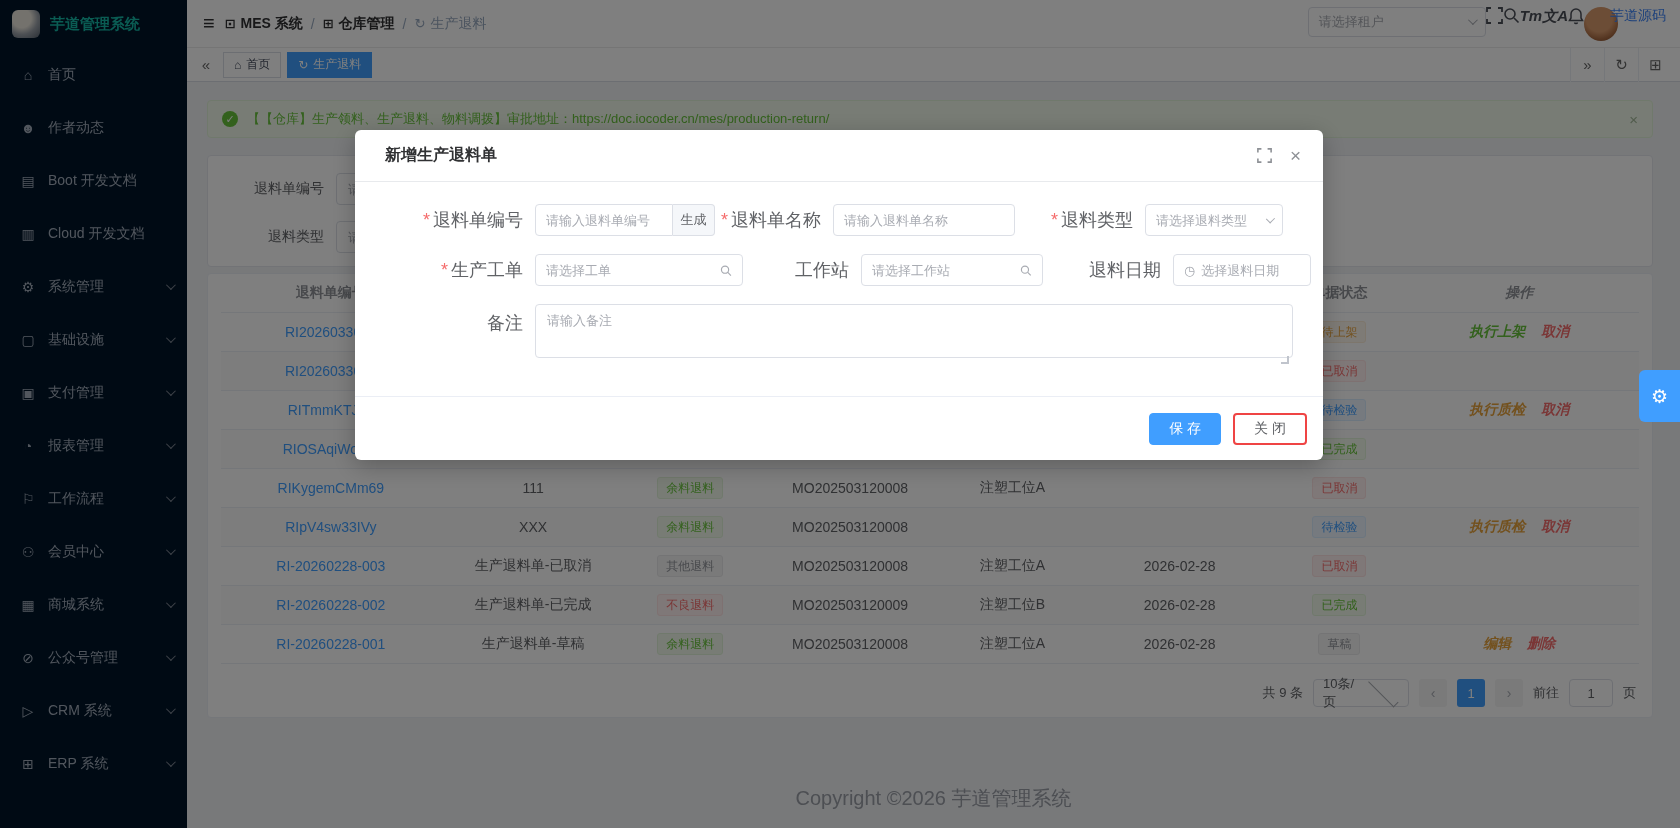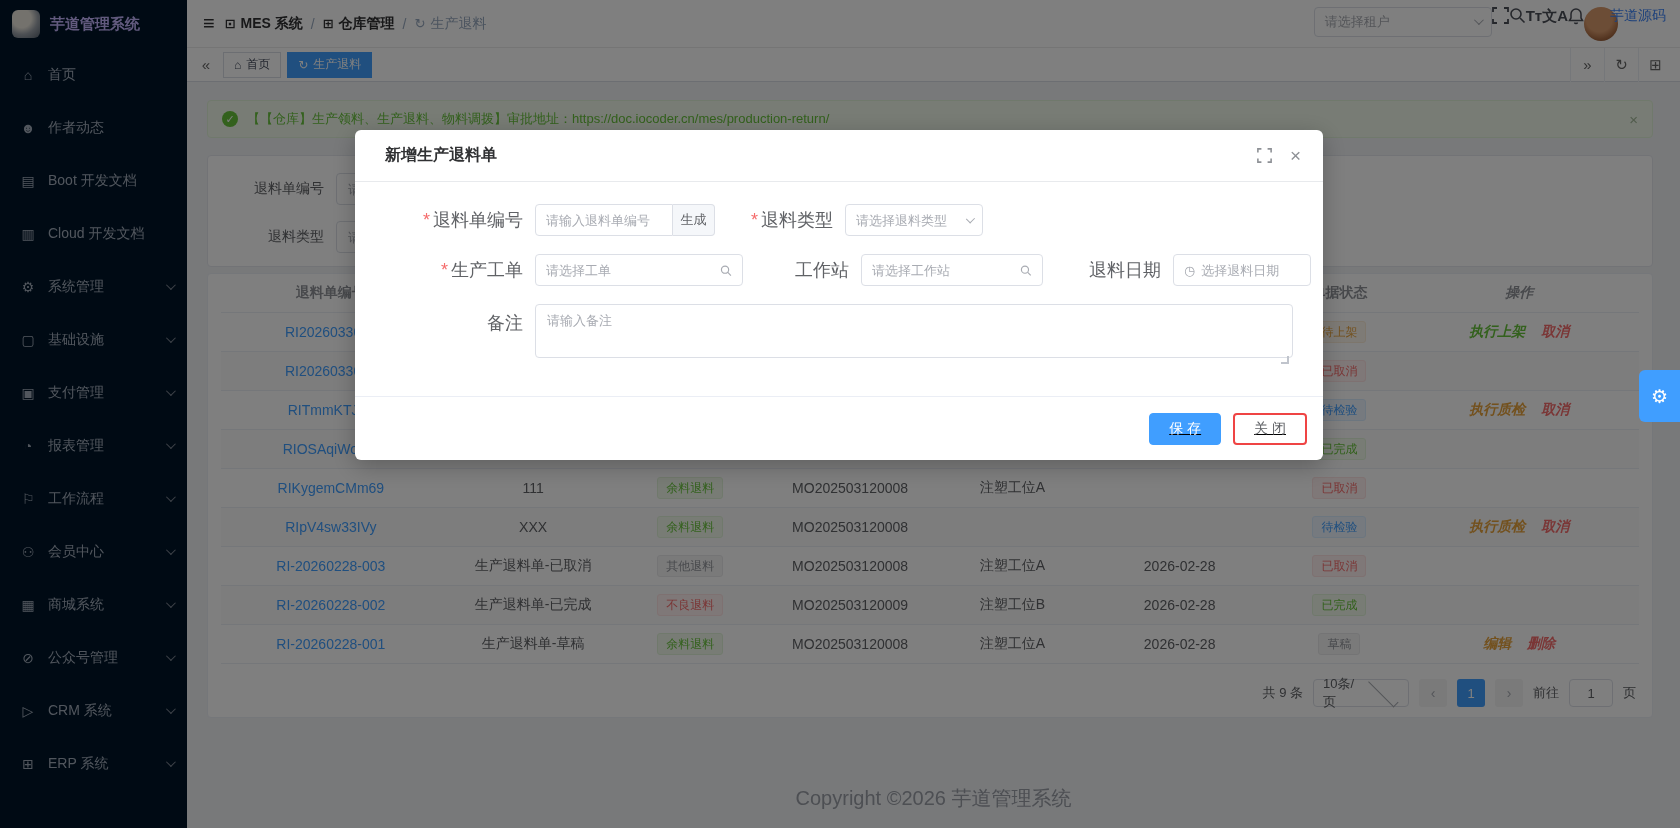--- a/index.html
+++ b/index.html
@@ -3,40 +3,40 @@
 <meta charset="utf-8">
 <style>
   *{margin:0;padding:0;box-sizing:border-box;font-family:"Liberation Sans","DejaVu Sans",sans-serif;}
   html,body{width:1680px;height:828px;overflow:hidden;background:#f0f2f5;}
   .app{display:flex;width:1680px;height:828px;}
 
   
   .sidebar{width:187px;height:828px;background:#001529;flex:0 0 187px;color:#bfcbd9;overflow:hidden;}
   .logo-row{height:48px;display:flex;align-items:center;padding-left:12px;gap:10px;}
   .logo-img{width:28px;height:28px;border-radius:6px;background:radial-gradient(circle at 35% 30%,#e8e4da 0 35%,#9aa0a8 60%,#55606c 100%);flex:0 0 28px;}
-  .logo-title{color:#c4b5fd;font-size:15px;font-weight:bold;white-space:nowrap;}
+  .logo-title{color:#14b8a6;font-size:15px;font-weight:bold;white-space:nowrap;}
   .s-item{height:53px;display:flex;align-items:center;padding:0 14px 0 20px;font-size:14px;color:#a3adbb;cursor:pointer;}
   .s-item .s-ico{width:16px;margin-right:12px;font-size:14px;text-align:center;color:#a3adbb;}
   .s-item .s-label{flex:1;white-space:nowrap;}
   .s-item .chev{width:7px;height:7px;border-right:1.4px solid #7d8592;border-bottom:1.4px solid #7d8592;transform:rotate(45deg) translateY(-2px);}
 
   
   .main{flex:1;display:flex;flex-direction:column;min-width:0;}
   .navbar{height:48px;background:#fff;display:flex;align-items:center;padding:0 14px;border-bottom:1px solid #ededed;}
   .hamburger{font-size:20px;color:#303133;margin:0 10px 0 2px;cursor:pointer;}
   .crumbs{display:flex;align-items:center;gap:8px;font-size:14px;}
   .crumb{display:flex;align-items:center;gap:5px;color:#303133;font-weight:bold;}
   .crumb.last{color:#97a8be;font-weight:normal;}
   .crumb .c-ico{font-size:13px;}
   .crumb-sep{color:#97a8be;}
   .nav-right{margin-left:auto;display:flex;align-items:flex-start;}
   .tenant{width:178px;height:30px;border:1px solid #dcdfe6;border-radius:4px;display:flex;align-items:center;padding:0 10px;color:#a8abb2;font-size:13px;background:#fff;}
   .tenant .ph{flex:1;}
   .chev-down{width:7px;height:7px;border-right:1.4px solid #a8abb2;border-bottom:1.4px solid #a8abb2;transform:rotate(45deg) translateY(-2px);}
-  .nav-ico{color:#5a5e66;font-size:16px;cursor:pointer;display:flex;align-items:center;}
+  .nav-ico{color:#5a5e66;font-size:16px;cursor:pointer;display:flex;align-items:center;font-style:italic;}
   .txt-ico{font-size:15px;font-weight:bold;color:#4a4e57;}
   .avatar{width:34px;height:34px;border-radius:50%;background:radial-gradient(circle at 45% 35%,#d99a6c 0 45%,#a96b43 70%,#6e3f22 100%);}
   .uname{font-size:14px;color:#3b82f6;margin-left:-8px;}
 
   
   .tabbar{height:34px;background:#fff;border-bottom:1px solid #d8dce5;box-shadow:0 1px 3px rgba(0,0,0,.06);display:flex;align-items:center;padding:0 8px;gap:6px;}
   .tb-arrow{color:#666;font-size:15px;width:22px;text-align:center;cursor:pointer;}
   .tab{height:26px;display:flex;align-items:center;gap:5px;padding:0 10px;border:1px solid #d8dce5;background:#fff;color:#495060;font-size:12px;cursor:pointer;}
   .tab .t-ico{font-size:12px;}
   .tab.active{background:#409eff;border-color:#409eff;color:#fff;}
@@ -97,21 +97,21 @@
   .lw1{width:150px;}.lw2{width:118px;}.lw3{width:130px;}
   .inp{height:32px;border:1px solid #dcdfe6;border-radius:4px;display:flex;align-items:center;padding:0 10px;gap:6px;background:#fff;}
   .inp input{border:none;outline:none;width:100%;font-size:13px;color:#606266;background:transparent;}
   .inp input::placeholder,textarea::placeholder{color:#a8abb2;}
   .grp{display:flex;align-items:stretch;height:32px;}
   .grp .inp{border-radius:4px 0 0 4px;width:138px;}
   .gen-btn{width:42px;border:1px solid #dcdfe6;border-left:none;border-radius:0 4px 4px 0;background:#f5f7fa;color:#606266;font-size:13px;cursor:pointer;}
   .w182{width:182px;}.w138{width:138px;}
   .m-textarea{flex:1;height:54px;border:1px solid #dcdfe6;border-radius:4px;padding:7px 11px;font-size:13px;color:#606266;resize:none;position:relative;font-family:"Liberation Sans","DejaVu Sans",sans-serif;}
   .resize-grip{position:absolute;right:34px;bottom:96px;width:8px;height:8px;border-right:2px solid #c0c4cc;border-bottom:2px solid #c0c4cc;transform:rotate(0deg);pointer-events:none;}
-  .m-foot{height:64px;border-top:1px solid #ebeef5;display:flex;align-items:center;justify-content:flex-end;padding-right:16px;gap:12px;text-decoration:underline;}
+  .m-foot{height:64px;border-top:1px solid #ebeef5;display:flex;align-items:center;justify-content:flex-end;padding-right:16px;gap:12px;}
   .btn{height:32px;padding:0 19px;border-radius:4px;font-size:14px;cursor:pointer;}
   .btn.primary{background:#409eff;border:1px solid #409eff;color:#fff;}
   .btn.plain{background:#fff;border:2px solid #ef4444;color:#606266;}
   svg{display:block;}
 </style>
 </head>
 <body>
 
 <div class="app">
   <aside class="sidebar">
@@ -415,20 +415,26 @@
       <div class="m-col">
         <span class="m-label lw1"><span class="req">*</span><span>退料单编号</span></span>
         <div class="grp">
           <div class="inp">
               <input placeholder="请输入退料单编号" style="">
             </div>
           <button class="gen-btn">生成</button>
         </div>
       </div>
       <div class="m-col">
+        <span class="m-label lw2"><span class="req">*</span><span>退料单名称</span></span>
+        <div class="inp w182">
+            <input placeholder="请输入退料单名称" style="">
+          </div>
+      </div>
+      <div class="m-col">
         <span class="m-label lw3"><span class="req">*</span><span>退料类型</span></span>
         <div class="inp w138">
             <input placeholder="请选择退料类型" style="">
             <span class="chev-down"></span>
           </div>
       </div>
     </div>
     <div class="m-row">
       <div class="m-col">
         <span class="m-label lw1"><span class="req">*</span><span>生产工单</span></span>

